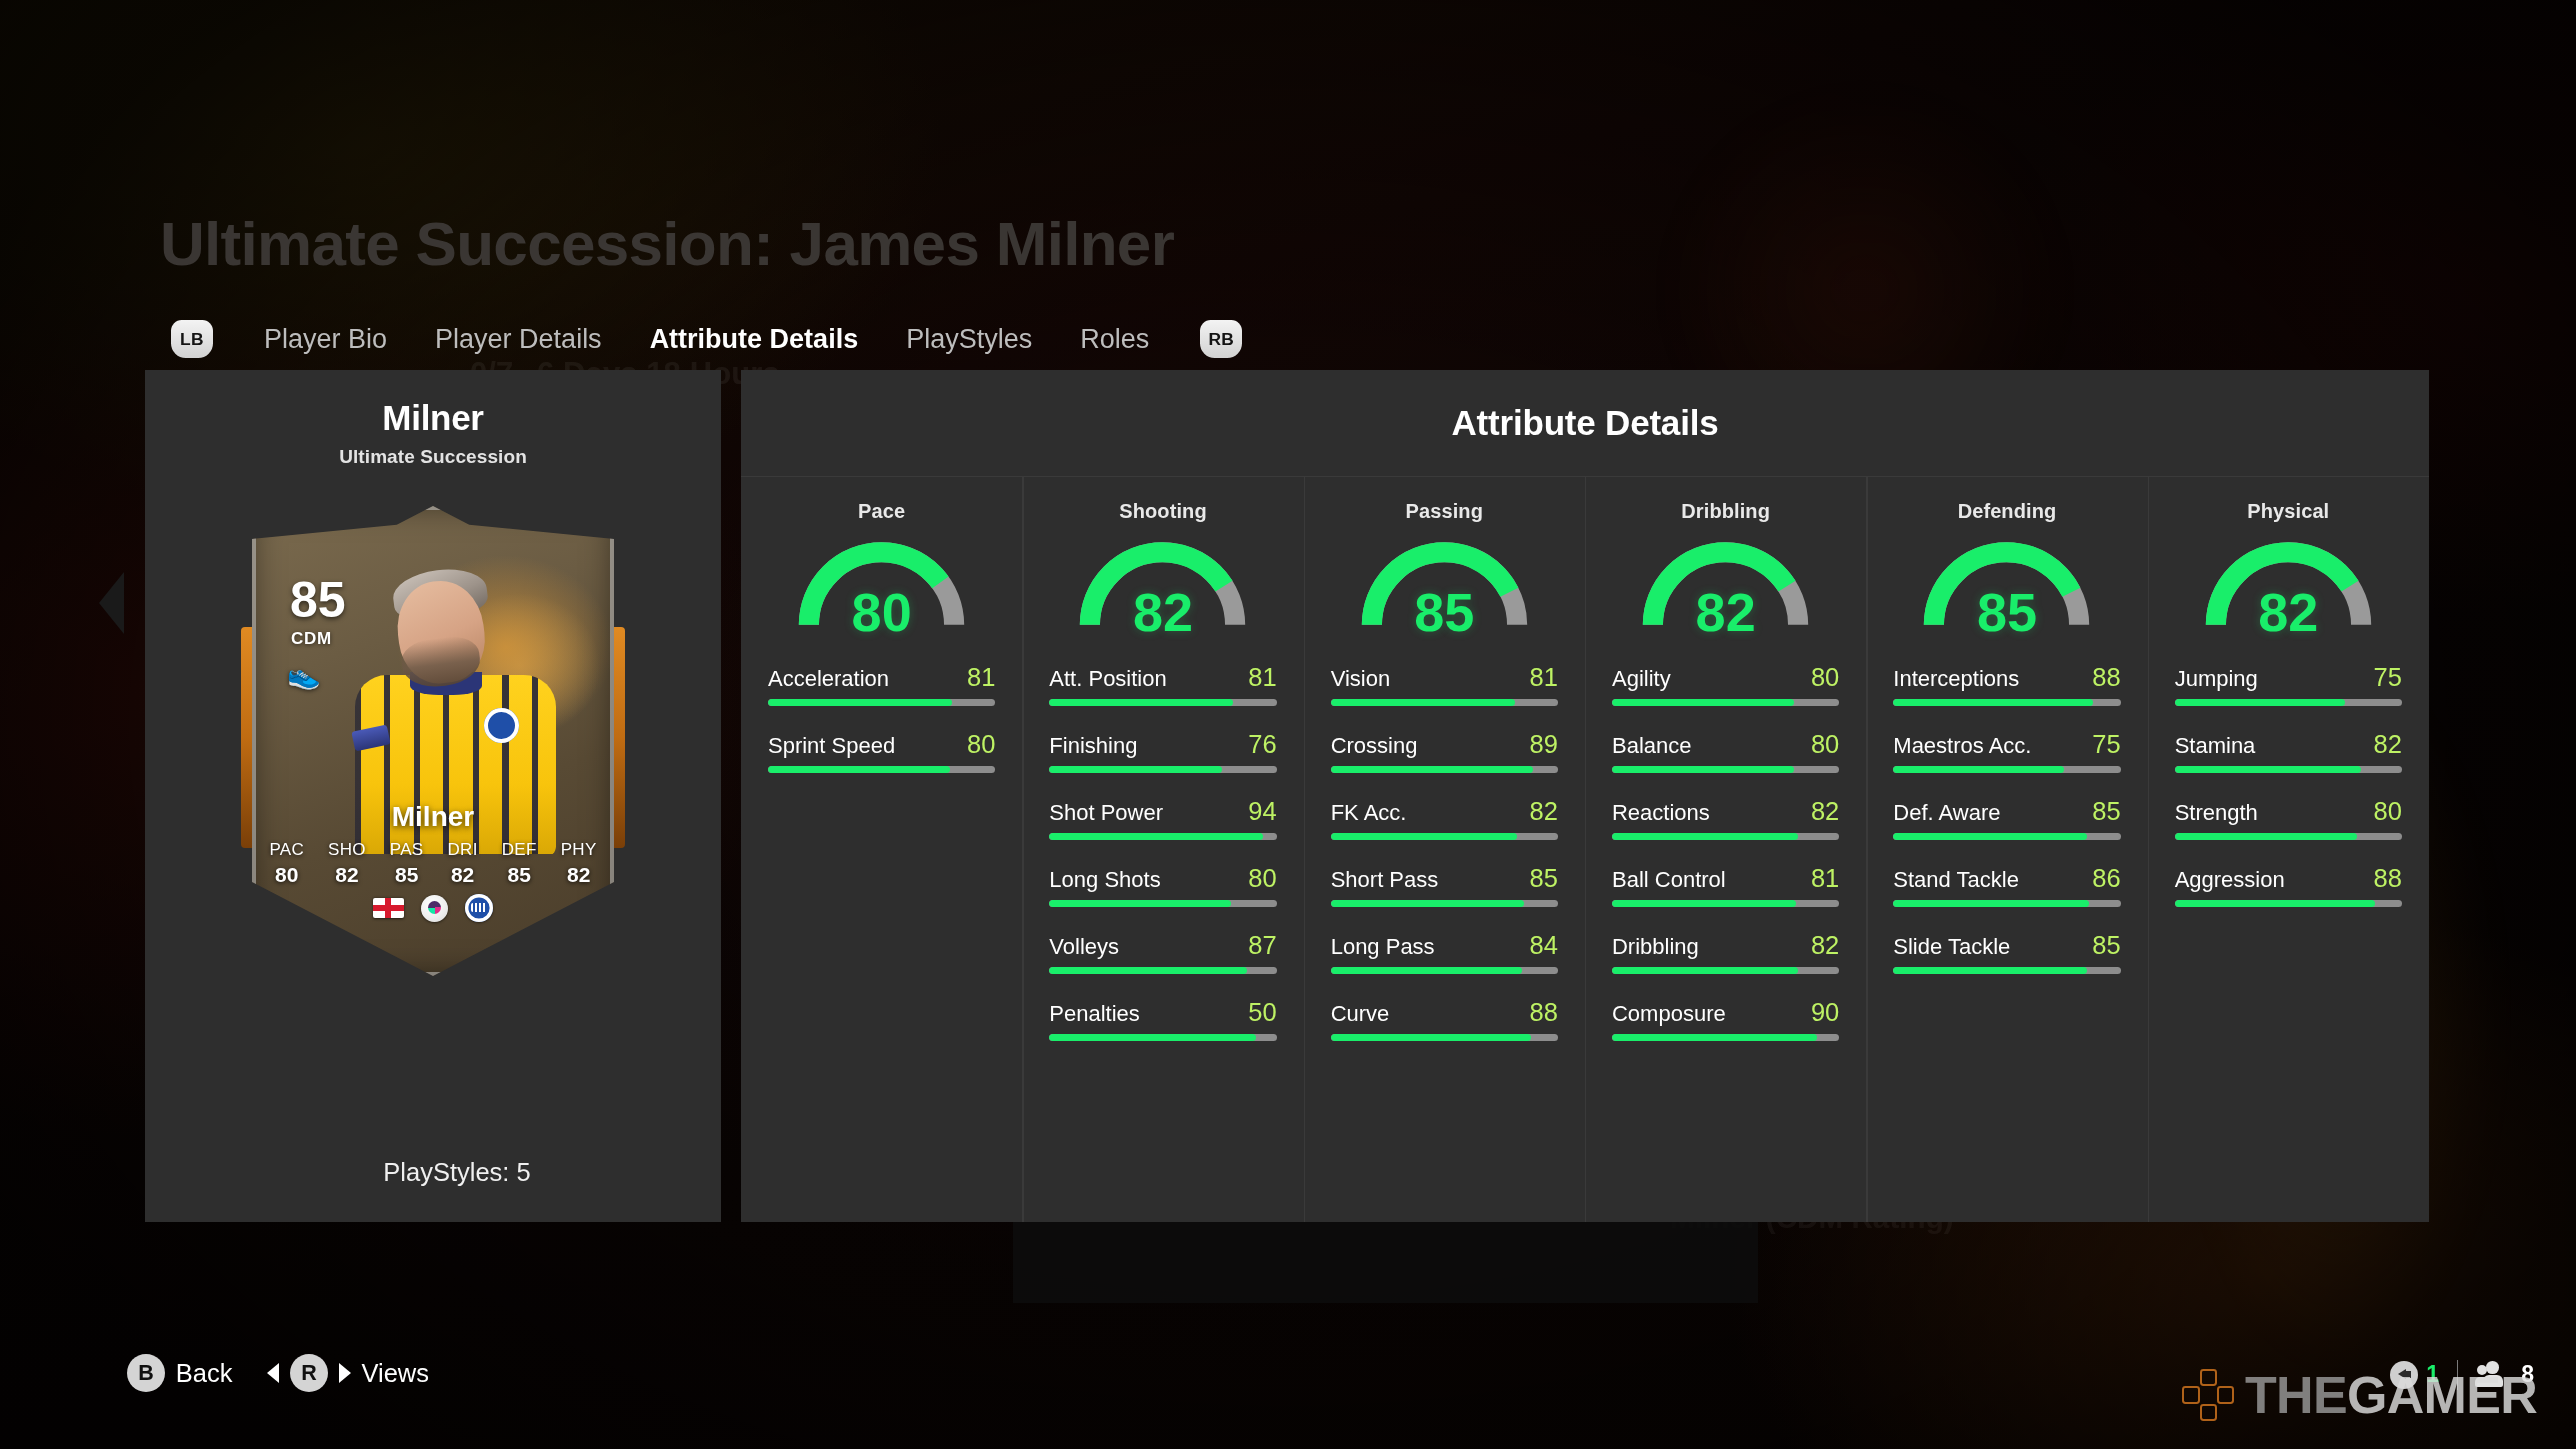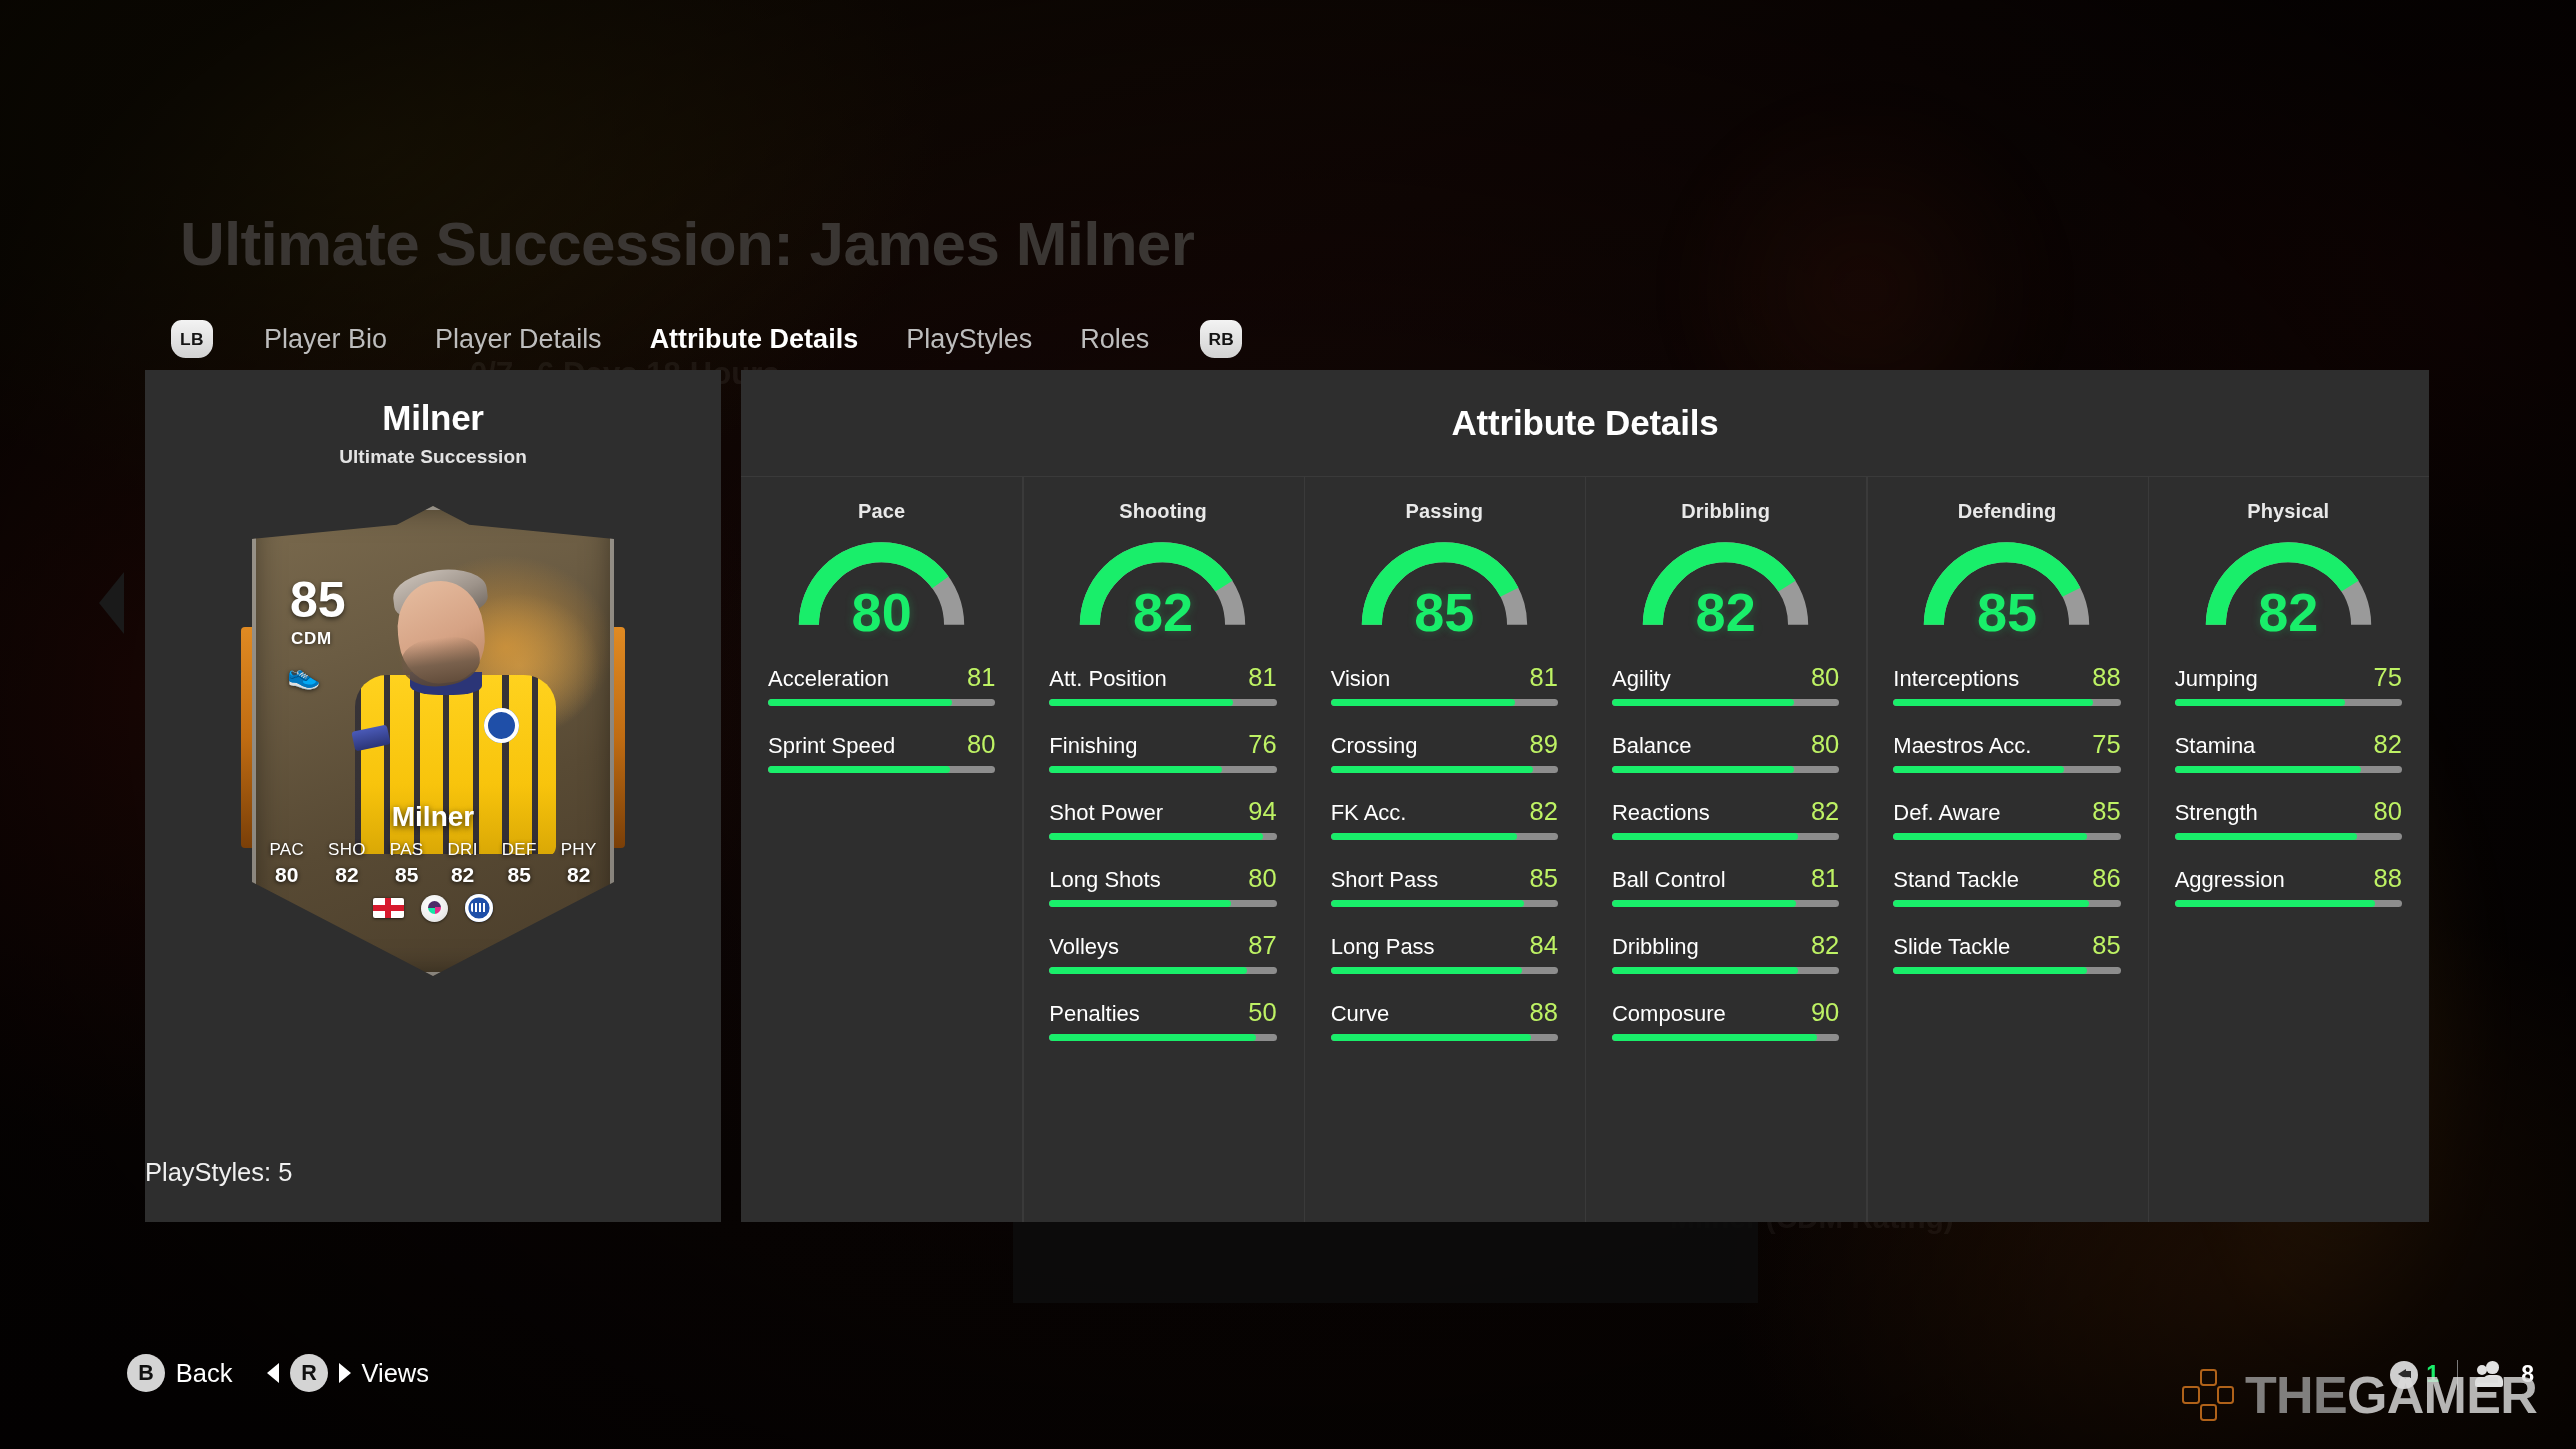--- a/index.html
+++ b/index.html
@@ -38,21 +38,21 @@
   
   .ghost{
     position:absolute; color:#ffffff; opacity:.055;
     font-weight:700; white-space:nowrap; letter-spacing:0.1px;
   }
 
   
   #page-title{
     position:absolute; left:160px; top:208px;
     font-size:62px; font-weight:700; letter-spacing:-0.7px;
-    color:#3a3633; white-space:nowrap;margin-left:20px;
+    color:#3a3633; white-space:nowrap;
   }
 
   
   #tabbar{
     position:absolute; left:171px; top:315px;
     display:flex; align-items:center; gap:8px; height:48px;
   }
   .bumper{
     width:42px; height:38px; border-radius:10.7px 10.7px 14.8px 14.8px;
     background:linear-gradient(180deg,#f3f3f3 0%, #d2d2d2 100%);
@@ -224,22 +224,22 @@
     background:#1f4fa8; box-shadow:inset 0 0 0 3.4px #fff, 0 0.7px 2.7px rgba(0,0,0,.6);
     position:relative;
   }
   .badge-club:before{
     content:""; position:absolute; left:6px; top:8.7px; width:16px; height:9.4px;
     background:repeating-linear-gradient(90deg,#fff 0 2px,#1f4fa8 2px 4px);
     border-radius:2px;
   }
 
   #playstyles-line{
-    position:absolute; left:0; right:0; bottom:35px; 
-    font-size:25.5px; color:#f0f0f0; font-weight:400;
+    position:absolute; left:0; right:0; bottom:35px; text-align:center;
+    font-size:25.5px; color:#f0f0f0; font-weight:400;padding-left:48px;
   }
 
   
   #attr-panel{
     flex:1; height:100%; background:#2e2e2e; position:relative;
     display:flex; flex-direction:column;
   }
   #attr-header{
     height:107px; display:flex; align-items:center; justify-content:center;
     border-bottom:1.3px solid #3a3a3a; flex:none;

